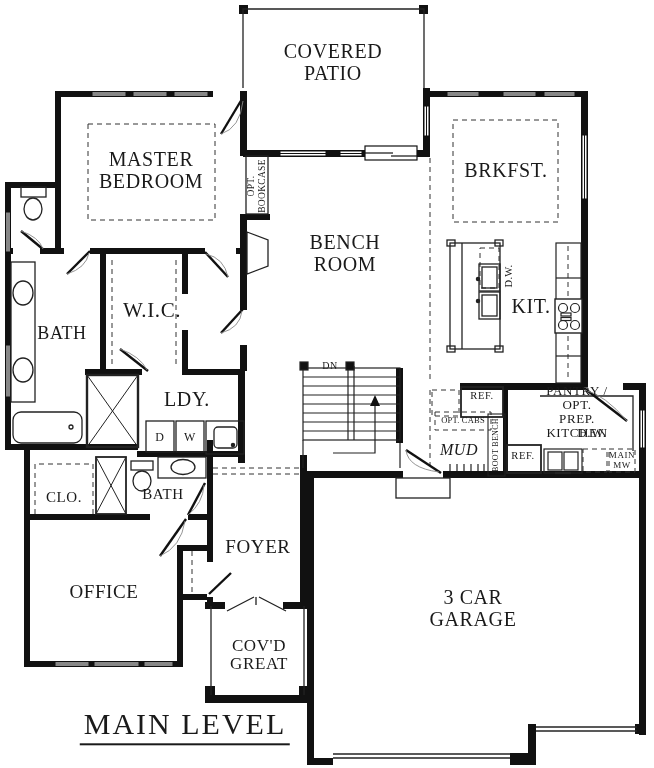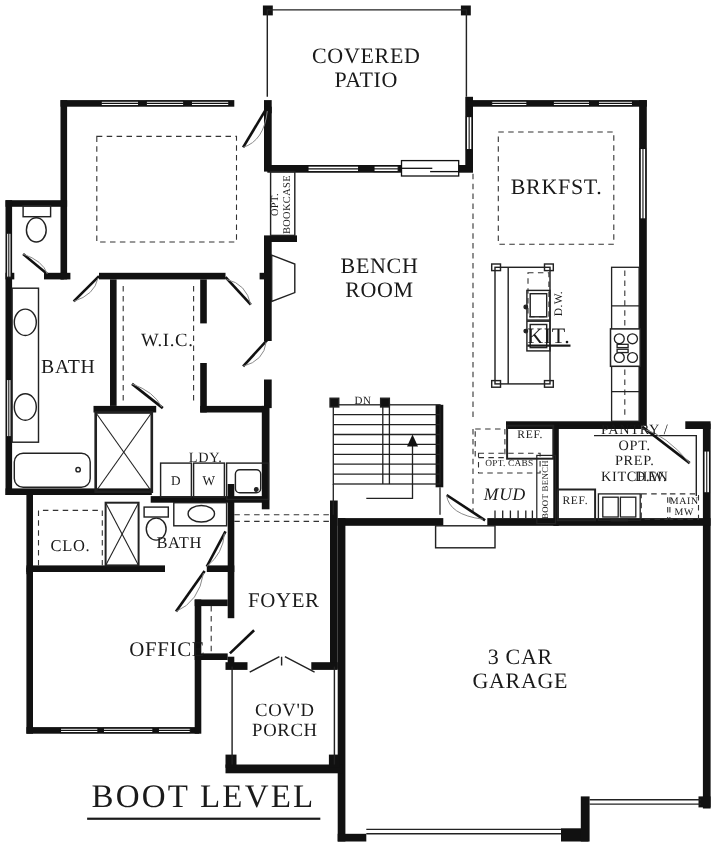--- a/index.html
+++ b/index.html
@@ -299,45 +299,47 @@
       <path d="M188,515 Q203,503 204,485"></path>
       <path d="M160,556 Q181,547 185,521"></path>
       <path d="M406,450 Q408,468 439,472"></path>
       <path d="M627,421 Q605,395 585,390"></path>
     </g>
   </g>
 </svg>
 
   <div class="lbl" style="left:333px;top:63px;font-size:20px;">COVERED
 PATIO</div>
+  <div class="lbl" style="left:151px;top:171px;font-size:20px;">MASTER
+BEDROOM</div>
   <div class="lbl" style="left:506px;top:171px;font-size:20px;">BRKFST.</div>
   <div class="lbl" style="left:345px;top:254px;font-size:20px;">BENCH
 ROOM</div>
   <div class="lbl v" style="left:257px;top:186px;font-size:9.5px;">OPT.
 BOOKCASE</div>
-  <div class="lbl" style="left:499px;top:307px;font-size:20px;text-decoration:underline;">KIT.</div>
+  <div class="lbl" style="left:531px;top:307px;font-size:20px;">KIT.</div>
   <div class="lbl v" style="left:509px;top:276px;font-size:10.5px;">D.W.</div>
   <div class="lbl" style="left:62px;top:334px;font-size:18px;">BATH</div>
-  <div class="lbl" style="left:152px;top:310px;font-size:17px;">W.I.C.</div>
-  <div class="lbl" style="left:187px;top:416px;font-size:13px;">LDY.</div>
+  <div class="lbl" style="left:152px;top:310px;font-size:21px;">W.I.C.</div>
+  <div class="lbl" style="left:187px;top:400px;font-size:20px;">LDY.</div>
   <div class="lbl" style="left:160px;top:437px;font-size:12px;">D</div>
   <div class="lbl" style="left:190px;top:437px;font-size:12px;">W</div>
   <div class="lbl" style="left:330px;top:366px;font-size:10px;">DN</div>
   <div class="lbl" style="left:482px;top:396px;font-size:10.5px;">REF.</div>
   <div class="lbl" style="left:463px;top:421px;font-size:8.5px;letter-spacing:.2px;">OPT. CABS</div>
   <div class="lbl" style="left:459px;top:450px;font-size:16px;font-style:italic;">MUD</div>
   <div class="lbl v" style="left:496px;top:445px;font-size:8px;">BOOT BENCH</div>
   <div class="lbl" style="left:577px;top:412px;font-size:13px;">PANTRY / OPT.
 PREP. KITCHEN</div>
   <div class="lbl" style="left:592px;top:433px;font-size:13px;">D.W.</div>
   <div class="lbl" style="left:523px;top:456px;font-size:10.5px;">REF.</div>
   <div class="lbl" style="left:622px;top:461px;font-size:9px;">MAIN
 MW</div>
   <div class="lbl" style="left:64px;top:497px;font-size:15px;">CLO.</div>
   <div class="lbl" style="left:163px;top:494px;font-size:15px;">BATH</div>
-  <div class="lbl" style="left:104px;top:592px;font-size:19px;margin-left:48px;">OFFICE</div>
+  <div class="lbl" style="left:104px;top:592px;font-size:19px;">OFFICE</div>
   <div class="lbl" style="left:258px;top:547px;font-size:19px;">FOYER</div>
   <div class="lbl" style="left:259px;top:655px;font-size:17px;">COV'D
-PORCH</div>
+GREAT</div>
   <div class="lbl" style="left:473px;top:609px;font-size:20px;">3 CAR
 GARAGE</div>
-  <div class="lbl title" style="left:185px;top:727px;font-size:30px;">BOOT LEVEL</div>
+  <div class="lbl title" style="left:185px;top:727px;font-size:30px;">MAIN LEVEL</div>
 </div>
 
 </body></html>

